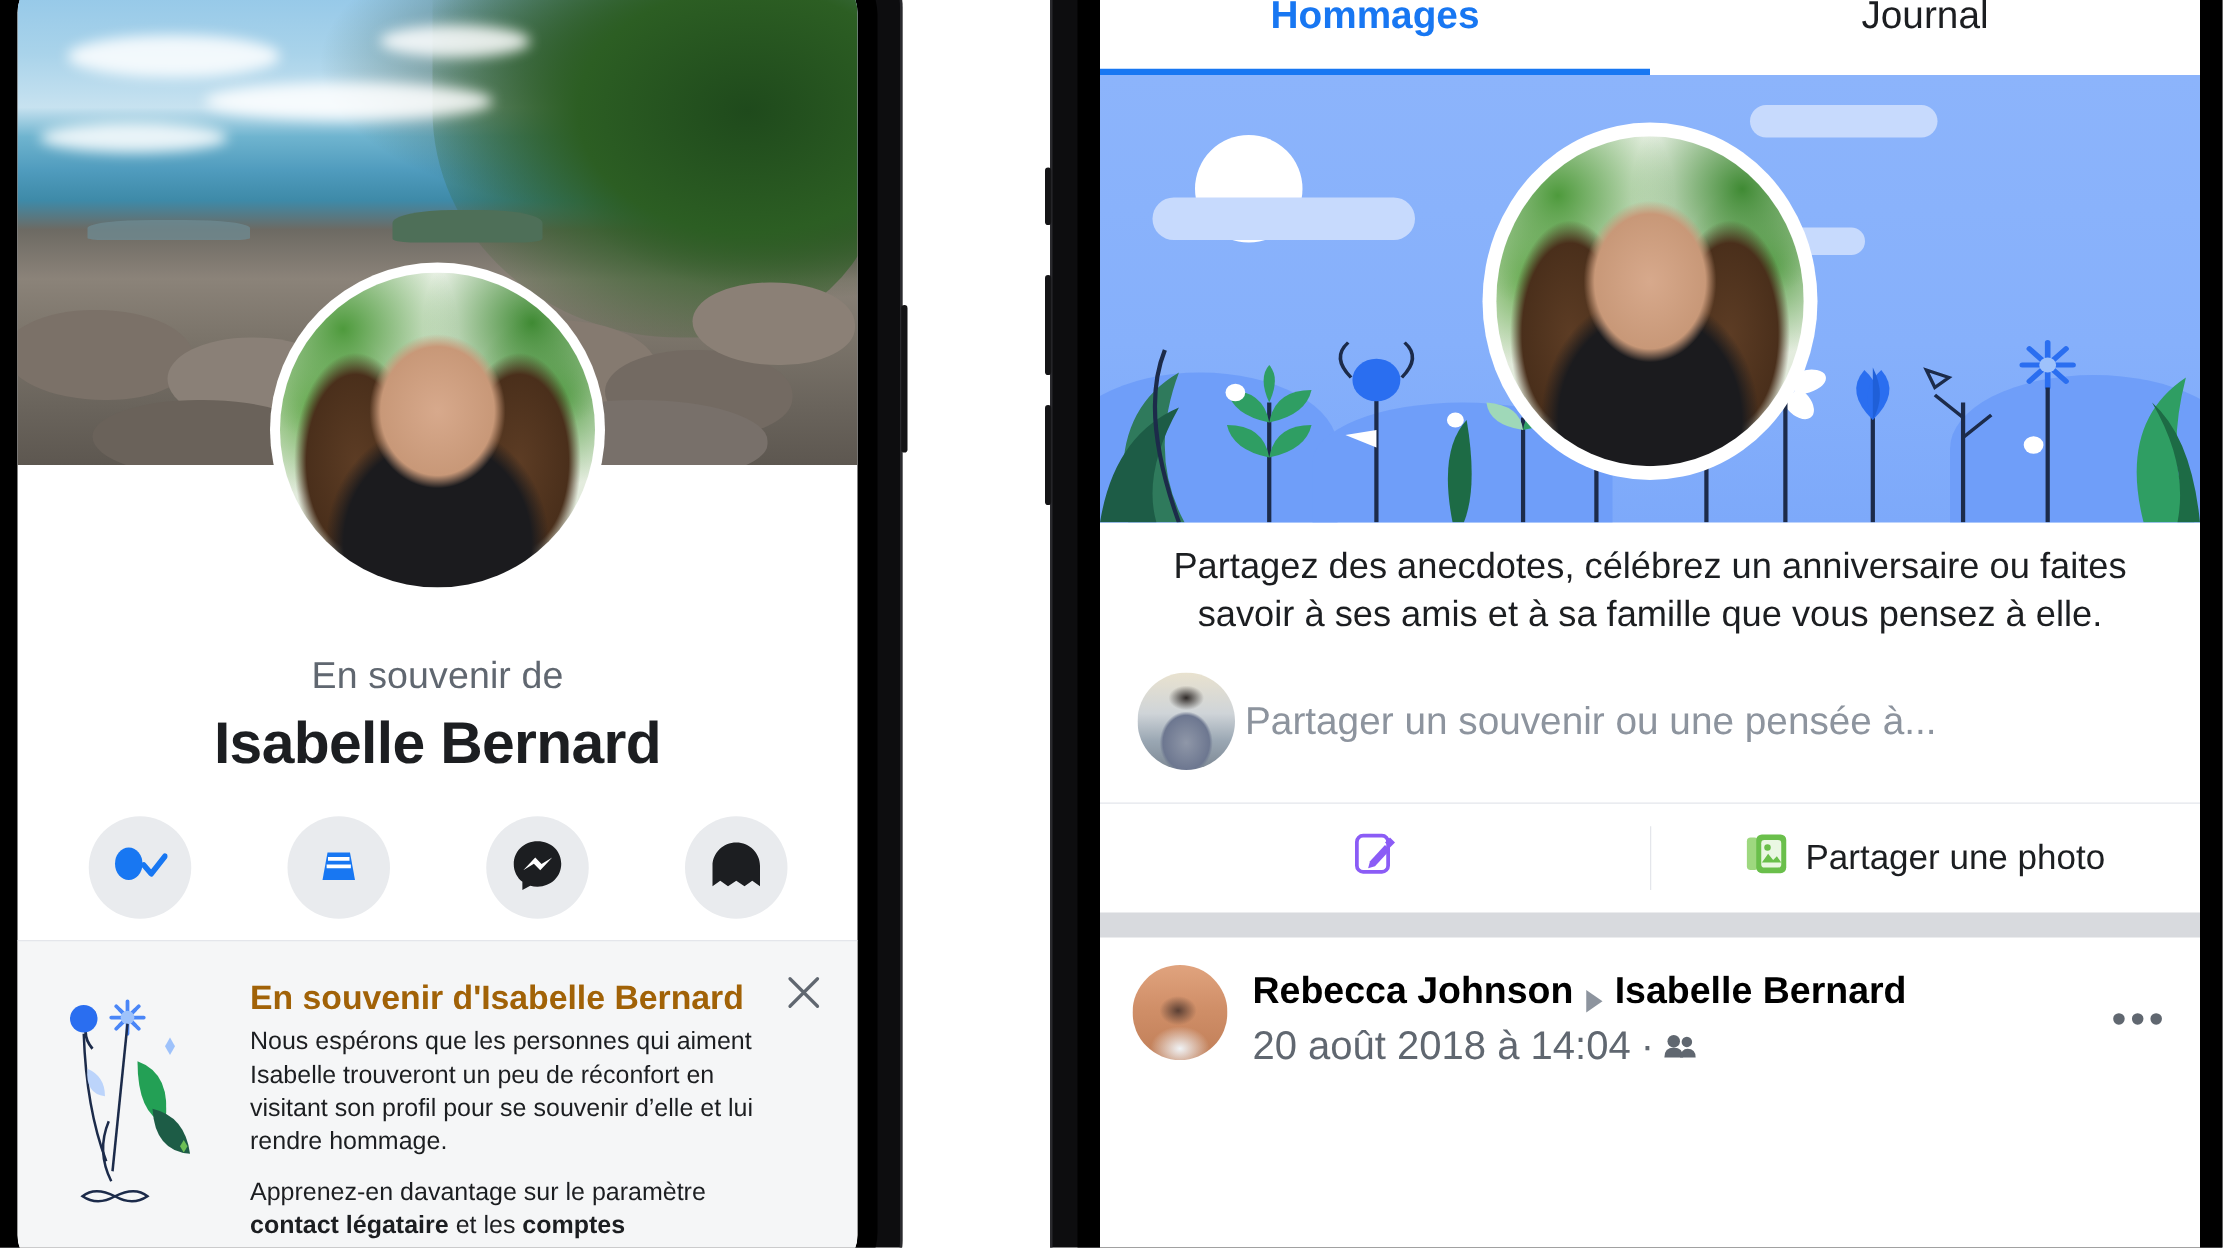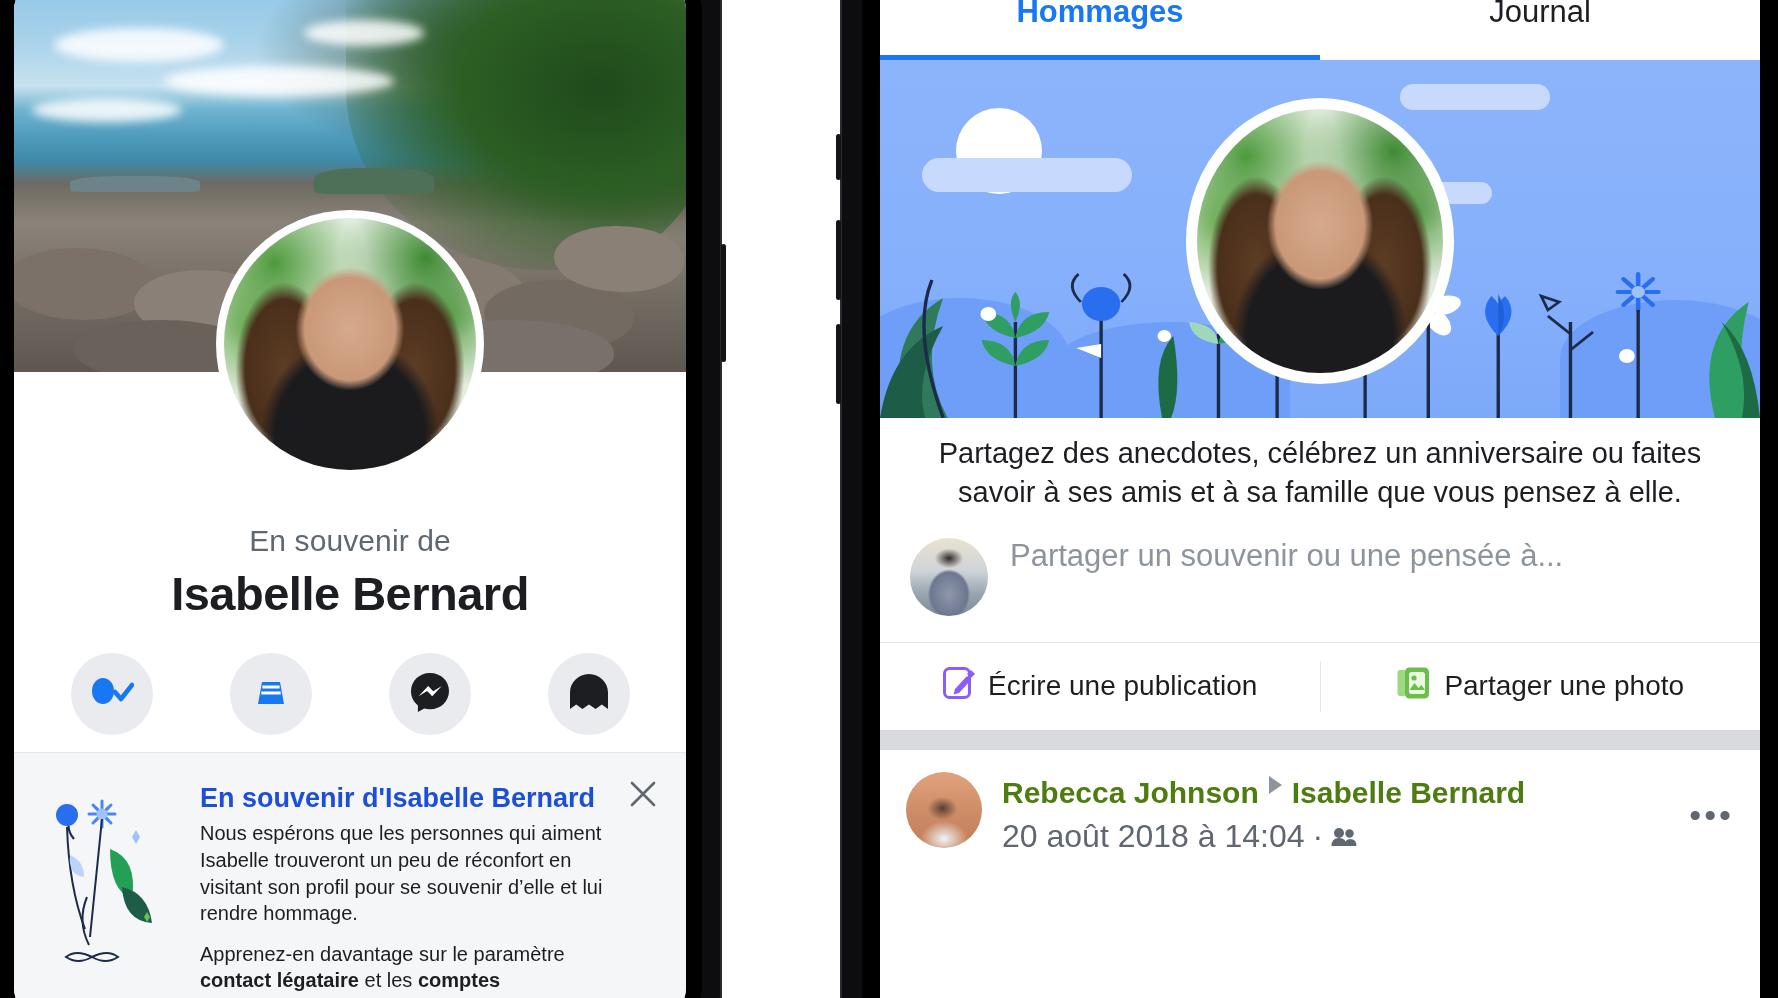--- a/index.html
+++ b/index.html
@@ -117,21 +117,21 @@
   }
 
   .notice-card {
     position:absolute; left:0; right:0; bottom:0;
     background:#f5f6f7; border-top:1px solid #e4e6eb;
     padding: 26px 26px 24px 26px;
     display:flex; gap:10px; align-items:flex-start;
   }
   .notice-illus { flex: 0 0 150px; height: 190px; position:relative; }
   .notice-body { flex:1; padding-top: 4px; padding-right: 30px;}
-  .notice-title { font-size: 27px; font-weight:700; color:#1d4ed8; margin-bottom:6px;}
+  .notice-title { font-size: 27px; font-weight:700; color:#a16207; margin-bottom:6px;}
   .notice-p { font-size: 20px; line-height: 1.33; color:#1c1e21; }
   .notice-p + .notice-p { margin-top: 14px; }
   .notice-p b { font-weight: 700; }
   .notice-close {
     position:absolute; right:24px; top:22px;
     width: 38px; height:38px; color:#606770;
     display:flex; align-items:center; justify-content:center;
   }
 
   
@@ -171,21 +171,21 @@
   .r-title {
     text-align:center; font-size: 44px; font-weight:700; color:#1c1e21;
     margin-top: 34px; letter-spacing:-.4px;
   }
   .r-sub {
     text-align:center; font-size: 29px; line-height:1.34; color:#1c1e21;
     padding: 0 18px; margin-top: 16px;
   }
 
   .composer {
-    display:flex; gap:22px;
+    display:flex; align-items:center; gap:8px;
     padding: 26px 34px 26px 30px;
   }
   .composer-avatar {
     flex:0 0 78px; width:78px; height:78px; border-radius:50%;
     background:
       radial-gradient(ellipse 26% 18% at 50% 26%, #2f2a28 0%, rgba(47,42,40,0) 70%),
       radial-gradient(ellipse 34% 40% at 50% 72%, #8f97a8 0%, #6d7790 70%, rgba(109,119,144,0) 80%),
       linear-gradient(180deg,#e9e2cf 0%, #cfd4d8 42%, #9aa7b3 70%, #7d8894 100%);
   }
   .composer-placeholder { font-size: 31px; color:#8d949e; }
@@ -204,22 +204,22 @@
 
   .post-head { display:flex; align-items:flex-start; gap:20px; padding: 22px 26px 0 26px; }
   .post-avatar {
     flex:0 0 76px; width:76px; height:76px; border-radius:50%;
     background:
       radial-gradient(ellipse 28% 22% at 48% 48%, #5a3f34 0%, rgba(90,63,52,0) 70%),
       radial-gradient(ellipse 40% 30% at 50% 88%, #f0f3f6 0%, rgba(240,243,246,0) 78%),
       linear-gradient(180deg,#e0a37e 0%, #d08f68 45%, #c07e58 100%);
   }
   .post-meta { flex:1; padding-top: 4px; }
-  .post-names { font-size: 30px; font-weight:700; color:#4d7c0f;
-     display:flex; align-items:flex-start; gap:10px; flex-wrap:nowrap;}
+  .post-names { font-size: 30px; font-weight:700; color:#000000;
+     display:flex; align-items:flex-end; gap:10px; flex-wrap:nowrap;}
   .post-time { font-size: 32px; color:#606770; margin-top: 8px;
      display:flex; align-items:center; gap:8px;}
   .post-more { flex:0 0 auto; color:#606770; font-size: 34px;
      letter-spacing:3px; padding-top: 24px; }
 
   .tri { width:0;height:0;border-left:13px solid #8d949e;
      border-top:9px solid transparent;border-bottom:9px solid transparent; }
 </style>
 </head>
 <body>
@@ -453,21 +453,20 @@
 
       <div class="quick-row">
         <div class="quick-btn">
           <span>
             <svg width="34" height="34" viewBox="0 0 34 34">
               <rect x="2.5" y="2.5" width="25" height="29" rx="5" fill="none" stroke="#8b5cf6" stroke-width="3"></rect>
               <path d="M13 23 l12 -13 l4 4 l-12 13 l-5.5 1.5z" fill="#8b5cf6"></path>
               <path d="M25 8 l4 -4 l4 4 l-4 4z" fill="#8b5cf6"></path>
             </svg>
           </span>
-          <span>Écrire une publication</span>
         </div>
         <div class="quick-div"></div>
         <div class="quick-btn">
           <span>
             <svg width="36" height="34" viewBox="0 0 36 34">
               <rect x="1.5" y="4" width="9" height="26" rx="3" fill="#9ed87f"></rect>
               <rect x="9" y="1.5" width="24" height="31" rx="4.5" fill="#6abf4b"></rect>
               <rect x="13" y="6" width="16" height="22" rx="2.5" fill="#eaf7e3"></rect>
               <circle cx="18" cy="12" r="2.6" fill="#6abf4b"></circle>
               <path d="M13.5 24 l5 -7 l4 5 l3 -3 l3.5 5z" fill="#6abf4b"></path>

